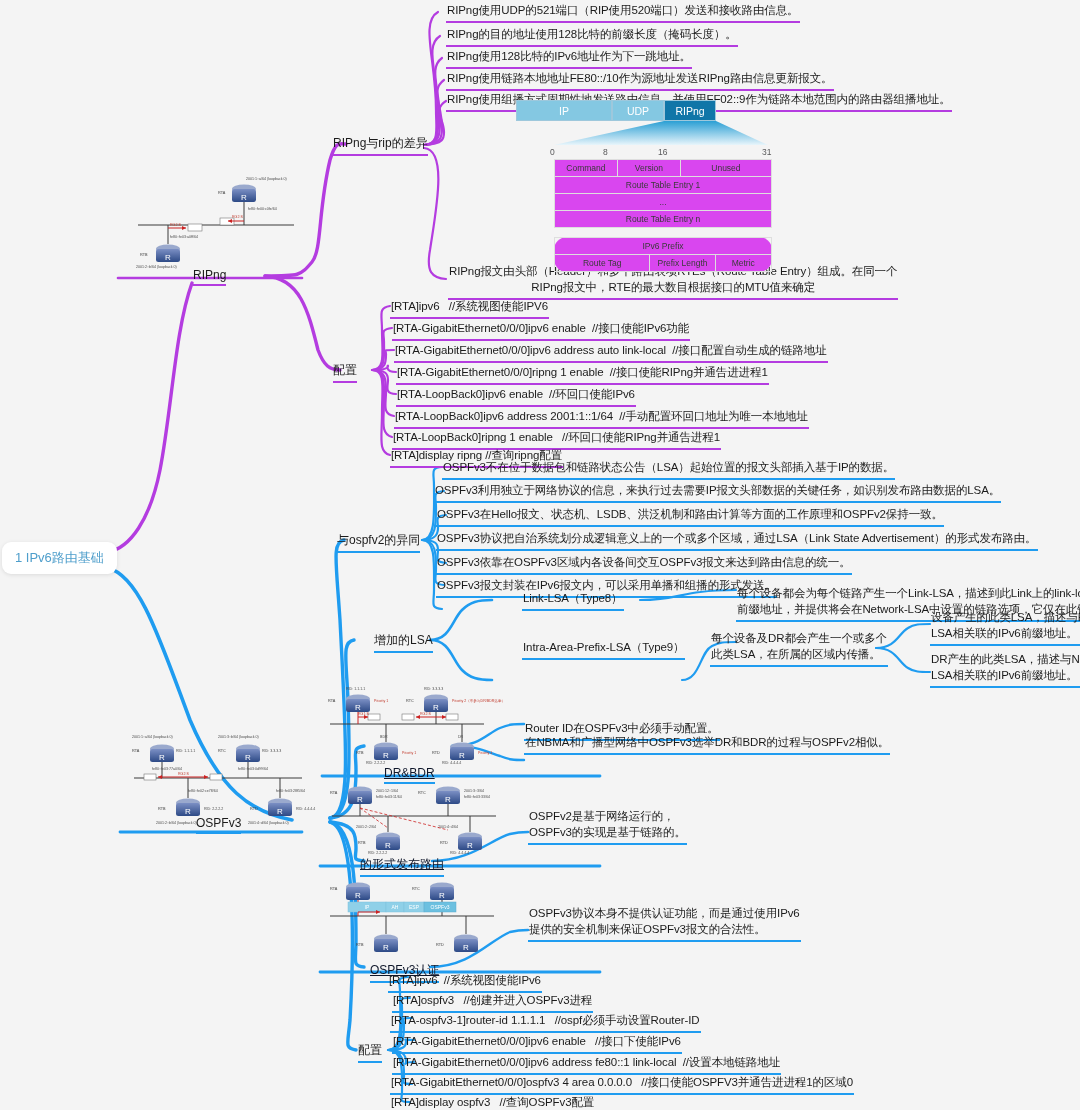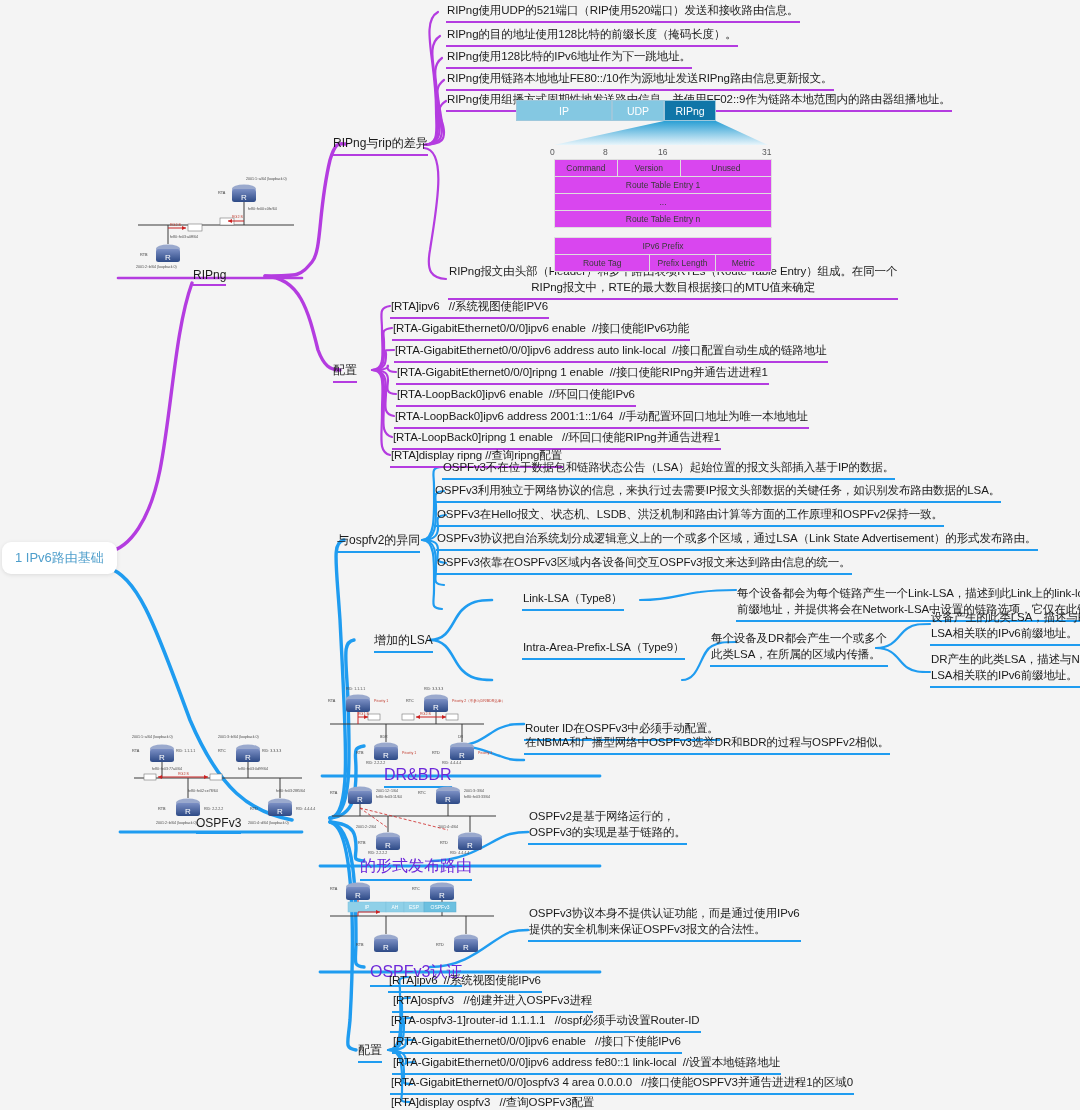--- a/index.html
+++ b/index.html
@@ -65,32 +65,32 @@
   .pc-udp  { width: 52px; background: #84c8e2; }
   .pc-ripng{ width: 52px; background: #1076a8; }
   .funnel { width: 100%; height: 26px; display: block; }
   .bits { position: relative; height: 12px; font-size: 8.5px; color: #58585a; }
   .bits span { position: absolute; top: 0; }
   .pkt-table { width: 218px; margin-left: 38px; border-collapse: collapse; background: #d946ef; }
   .pkt-table td {
     border: 1px solid #dedede; font-size: 8.5px; color: #3a3a3a;
     text-align: center; height: 17px; padding: 0 2px;
   }
-  #ripng-fig .tbl2 { margin-top: 9px; }
+  #ripng-fig .tbl2 { margin-top: 9px; border-radius: 13px; }
 
   
   .topo { position: absolute; }
   .topo svg { display: block; }
 
   
   .tlab { font-size: 3.6px; fill: #4a4a4a; font-family: "Liberation Sans", sans-serif; }
   .tlab-r { font-size: 3.6px; fill: #c0392b; font-family: "Liberation Sans", sans-serif; }
   .tname { font-size: 3.8px; fill: #3a3a3a; font-family: "Liberation Sans", sans-serif; }
 
-  .fig-caption { position: absolute; font-size: 16px; color: #6d28d9; white-space: pre; }
+  .fig-caption { position: absolute; font-size: 12px; color: #0f172a; white-space: pre; text-decoration: underline; }
   .fig-caption.ul-blue   { border-bottom: 2.5px solid #1f9cf0; padding-bottom: 2px; }
 </style>
 </head>
 <body>
 
 <div id="canvas">
 
   <svg id="wires" viewBox="0 0 1080 1110">
     <g fill="none" stroke-linecap="round">
 
@@ -287,20 +287,21 @@
 
   <div class="branch-label ul-blue" style="left:196px; top:816px;">OSPFv3</div>
 
   <div class="branch-label ul-blue" style="left:337px; top:532px;">与ospfv2的异同</div>
 
   <div class="node leaf-blue" style="left:442px; top:460px;">OSPFv3不在位于数据包和链路状态公告（LSA）起始位置的报文头部插入基于IP的数据。</div>
   <div class="node leaf-blue" style="left:434px; top:483px;">OSPFv3利用独立于网络协议的信息，来执行过去需要IP报文头部数据的关键任务，如识别发布路由数据的LSA。</div>
   <div class="node leaf-blue" style="left:436px; top:507px;">OSPFv3在Hello报文、状态机、LSDB、洪泛机制和路由计算等方面的工作原理和OSPFv2保持一致。</div>
   <div class="node leaf-blue" style="left:436px; top:531px;">OSPFv3协议把自治系统划分成逻辑意义上的一个或多个区域，通过LSA（Link State Advertisement）的形式发布路由。</div>
   <div class="node leaf-blue" style="left:436px; top:555px;">OSPFv3依靠在OSPFv3区域内各设备间交互OSPFv3报文来达到路由信息的统一。</div>
+  <div class="node leaf-blue" style="left:436px; top:578px;">OSPFv3报文封装在IPv6报文内，可以采用单播和组播的形式发送。</div>
 
   <div class="branch-label ul-blue" style="left:374px; top:632px;">增加的LSA</div>
 
   <div class="node leaf-blue" style="left:522px; top:591px;">Link-LSA（Type8）</div>
   <div class="node leaf-blue" style="left:736px; top:586px;">每个设备都会为每个链路产生一个Link-LSA，描述到此Link上的link-local地址、IPv6
 前缀地址，并提供将会在Network-LSA中设置的链路选项，它仅在此链路内传播。</div>
 
   <div class="node leaf-blue" style="left:522px; top:640px;">Intra-Area-Prefix-LSA（Type9）</div>
   <div class="node leaf-blue" style="left:710px; top:631px;">每个设备及DR都会产生一个或多个
 此类LSA，在所属的区域内传播。</div>

